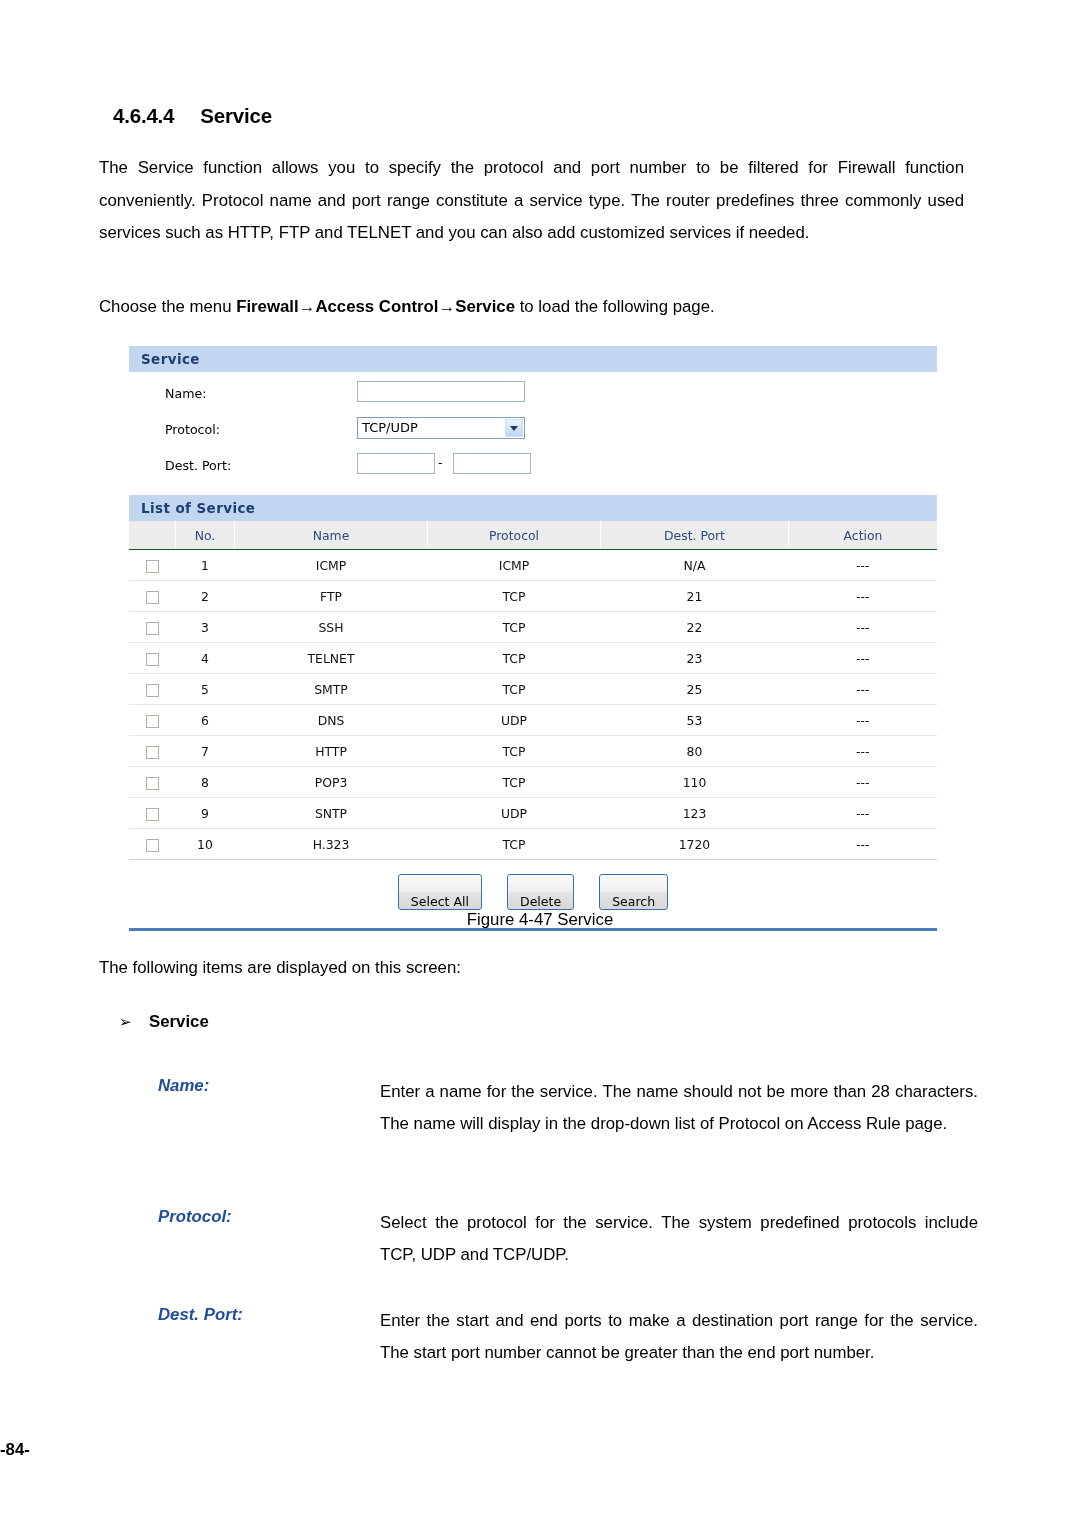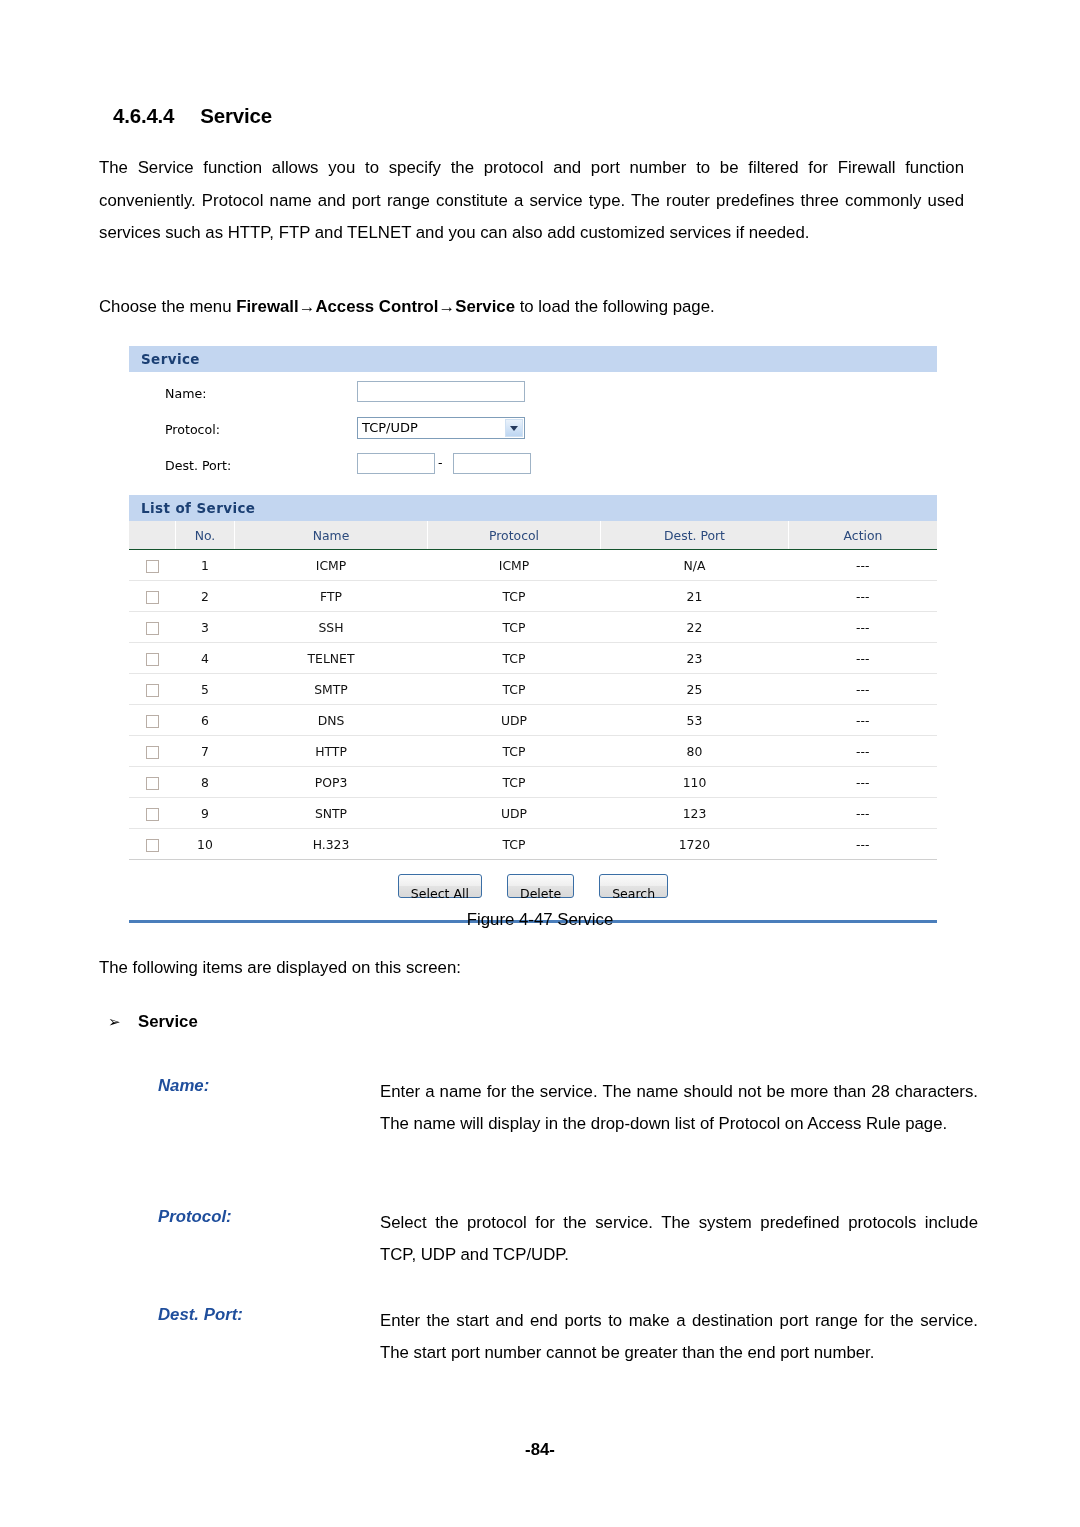--- a/index.html
+++ b/index.html
@@ -59,21 +59,21 @@
     position: absolute;
     left: 0;
     top: 910px;
     width: 1080px;
     text-align: center;
     font-size: 16.8px;
   }
 
   .bullet-head {
     position: absolute;
-    left: 108px;
+    left: 119px;
     top: 1012px;
     font-size: 16.8px;
     font-weight: bold;
   }
   .bullet-head .arrow {
     display: inline-block;
     width: 30px;
     font-weight: normal;
     font-size: 15px;
   }
@@ -106,21 +106,20 @@
   }
   .def.d-name { top: 1076px; }
   .def.d-protocol { top: 1207px; }
   .def.d-port { top: 1305px; }
 
   .page-number {
     position: absolute;
     left: 0;
     top: 1440px;
     width: 1080px;
-    text-align: center;
     font-size: 16.8px;
     font-weight: bold;
   }
 
   
   .ui {
     position: absolute;
     left: 129px;
     top: 346px;
     width: 808px;
@@ -288,23 +287,23 @@
   }
   .dashes { letter-spacing: 0px; color: #333; }
 
   .table-actions {
     text-align: center;
     padding: 14px 0 16px 0;
     background: #ffffff;
   }
   .btn-wide {
     display: inline-block;
-    height: 24px;
+    height: 36px;
     line-height: 22px;
-    padding: 8px 12px;
+    padding: 16px 12px;
     margin: 0 10px;
     text-align: center;
     font-family: "DejaVu Sans", sans-serif;
     font-size: 12.5px;
     color: #000;
     background: linear-gradient(to bottom, #fbfbfb 0%, #efefef 48%, #e3e3e3 52%, #d8d8d8 100%);
     border: 1px solid #3a6ea5;
     border-radius: 3px;
     box-sizing: border-box;
     cursor: default;

